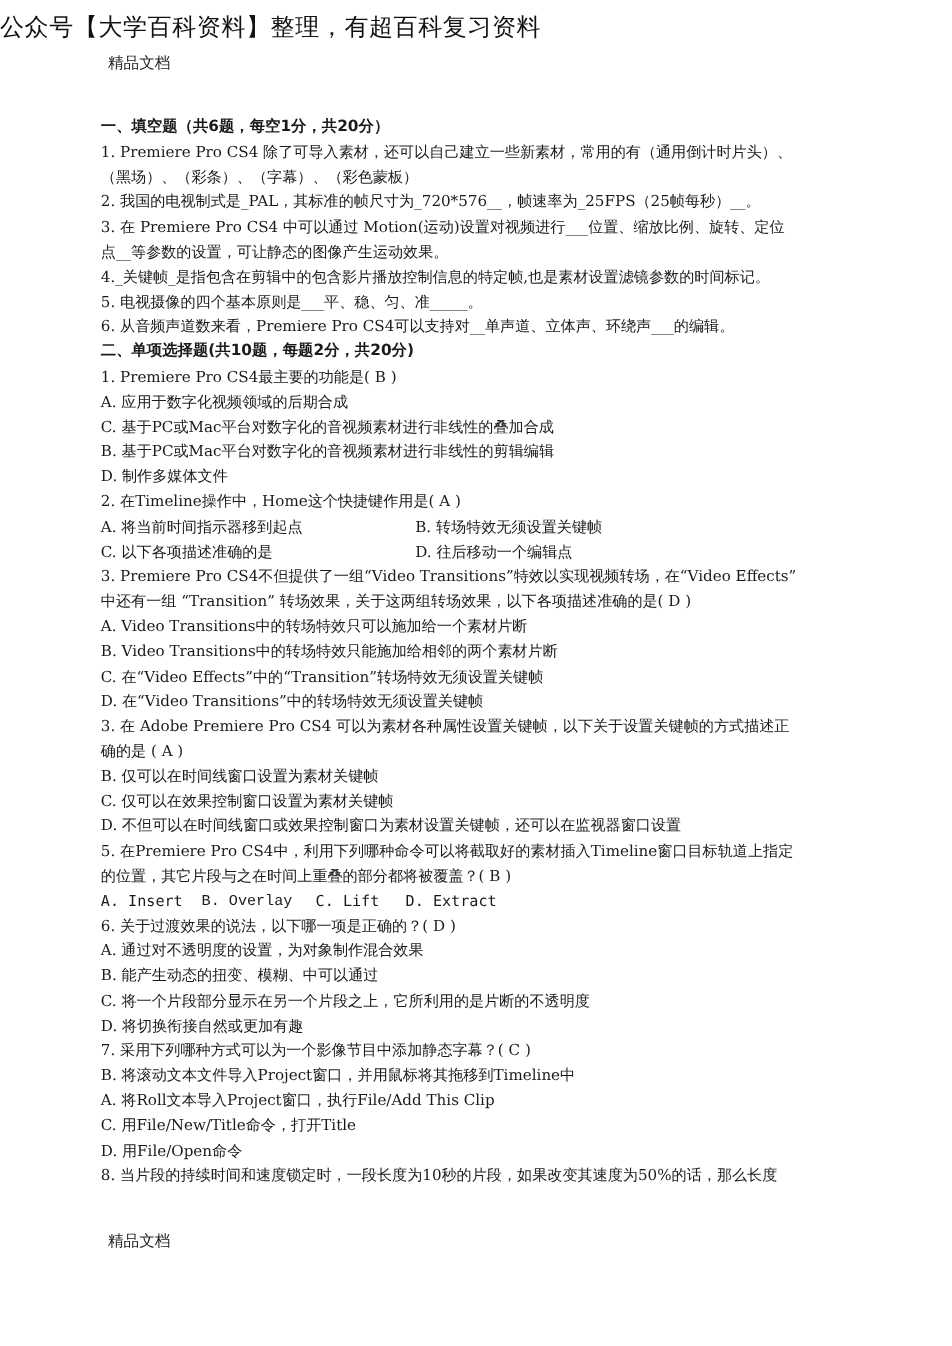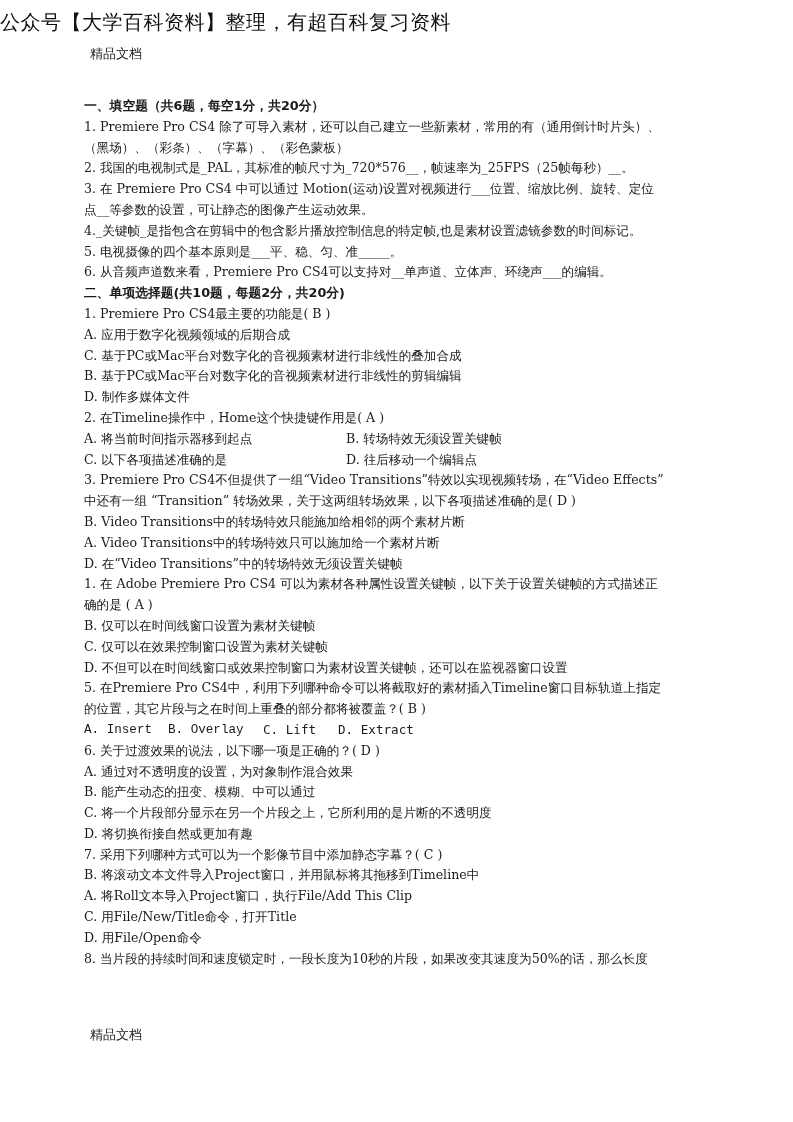--- a/index.html
+++ b/index.html
@@ -57,21 +57,21 @@
     .section-title {
       font-weight: bold;
       font-family: "DejaVu Sans", "Liberation Sans", sans-serif;
       font-size: 12.8px;
     }
     .options-row {
       display: flex;
       white-space: nowrap;
     }
     .options-row.two > span { width: 262px; display: inline-block; }
-    .options-row.four > span:nth-child(1) { width: 84px; font-family: Liberation Mono, monospace; }
+    .options-row.four > span:nth-child(1) { width: 84px; }
     .options-row.four > span:nth-child(2) { width: 95px; font-family: Liberation Mono, monospace; }
     .options-row.four > span:nth-child(3) { width: 75px; }
     .options-row.four > span { display: inline-block; }
     .mono {
       font-family: "DejaVu Sans Mono", "Liberation Mono", monospace;
     }
   </style>
 </head>
 <body>
 
@@ -103,25 +103,26 @@
     <span>A. 将当前时间指示器移到起点</span>
     <span>B. 转场特效无须设置关键帧</span>
   </div>
   <div class="options-row two">
     <span>C. 以下各项描述准确的是</span>
     <span>D. 往后移动一个编辑点</span>
   </div>
 
   <div class="line">3. Premiere Pro CS4不但提供了一组“Video Transitions”特效以实现视频转场，在“Video Effects”</div>
   <div class="line">中还有一组 “Transition” 转场效果，关于这两组转场效果，以下各项描述准确的是(  D       )</div>
+  <div class="line">A. Video Transitions中的转场特效只可以施加给一个素材片断</div>
   <div class="line">B. Video Transitions中的转场特效只能施加给相邻的两个素材片断</div>
-  <div class="line">A. Video Transitions中的转场特效只可以施加给一个素材片断</div>
+  <div class="line">C. 在“Video Effects”中的“Transition”转场特效无须设置关键帧</div>
   <div class="line">D. 在“Video Transitions”中的转场特效无须设置关键帧</div>
 
-  <div class="line">1. 在 Adobe Premiere Pro CS4 可以为素材各种属性设置关键帧，以下关于设置关键帧的方式描述正</div>
+  <div class="line">3. 在 Adobe Premiere Pro CS4 可以为素材各种属性设置关键帧，以下关于设置关键帧的方式描述正</div>
   <div class="line">确的是 (     A    )</div>
   <div class="line">B. 仅可以在时间线窗口设置为素材关键帧</div>
   <div class="line">C. 仅可以在效果控制窗口设置为素材关键帧</div>
   <div class="line">D. 不但可以在时间线窗口或效果控制窗口为素材设置关键帧，还可以在监视器窗口设置</div>
 
   <div class="line">5. 在Premiere Pro CS4中，利用下列哪种命令可以将截取好的素材插入Timeline窗口目标轨道上指定</div>
   <div class="line">的位置，其它片段与之在时间上重叠的部分都将被覆盖？(     B     )</div>
   <div class="options-row four mono">
     <span>A. Insert</span>
     <span>B. Overlay</span>

